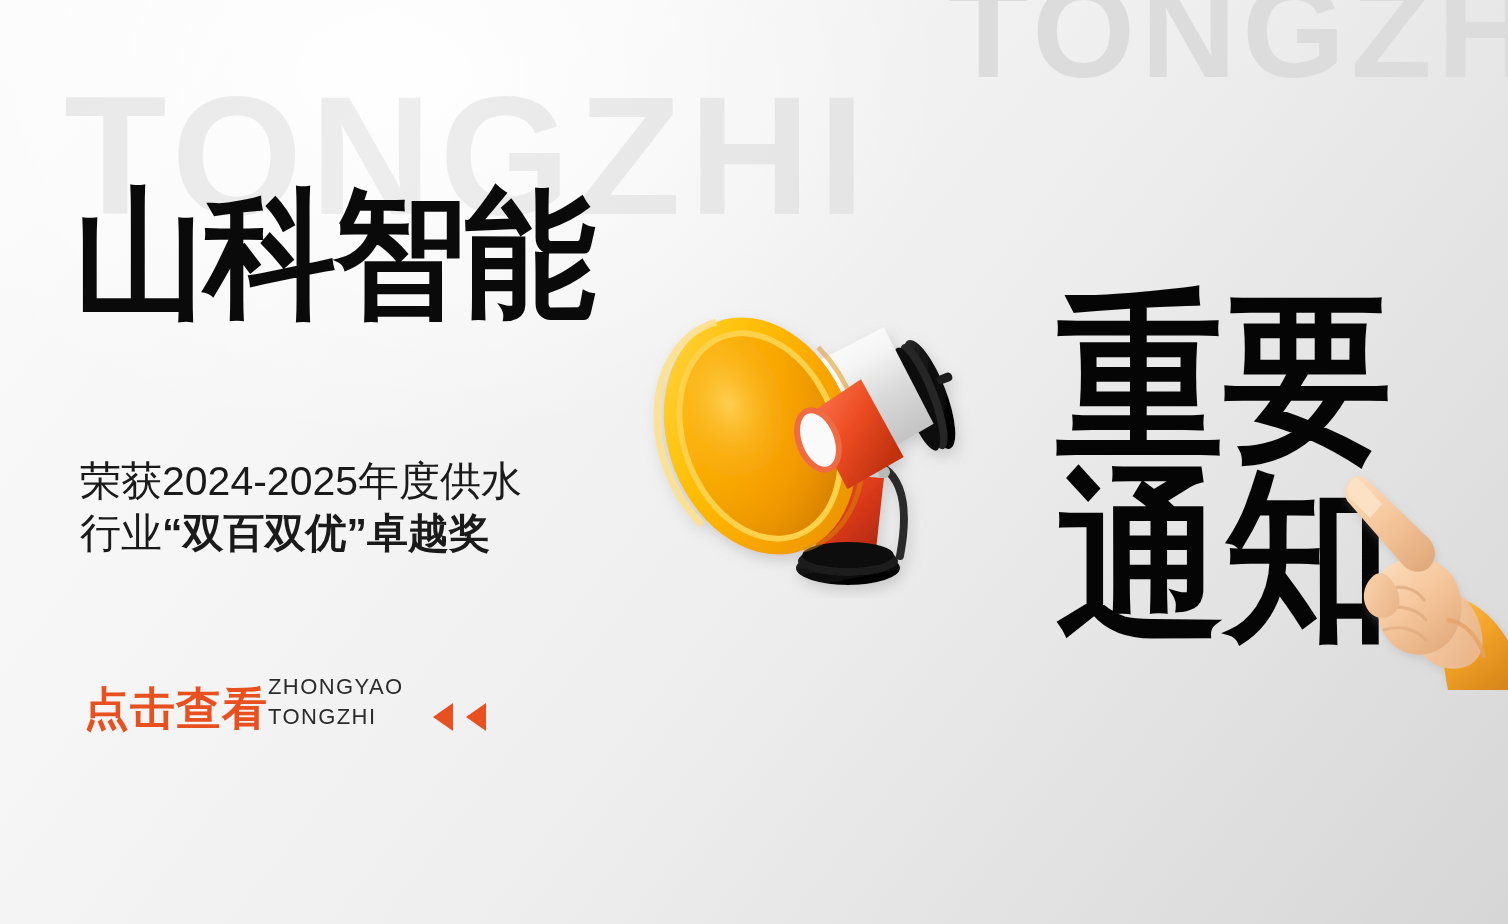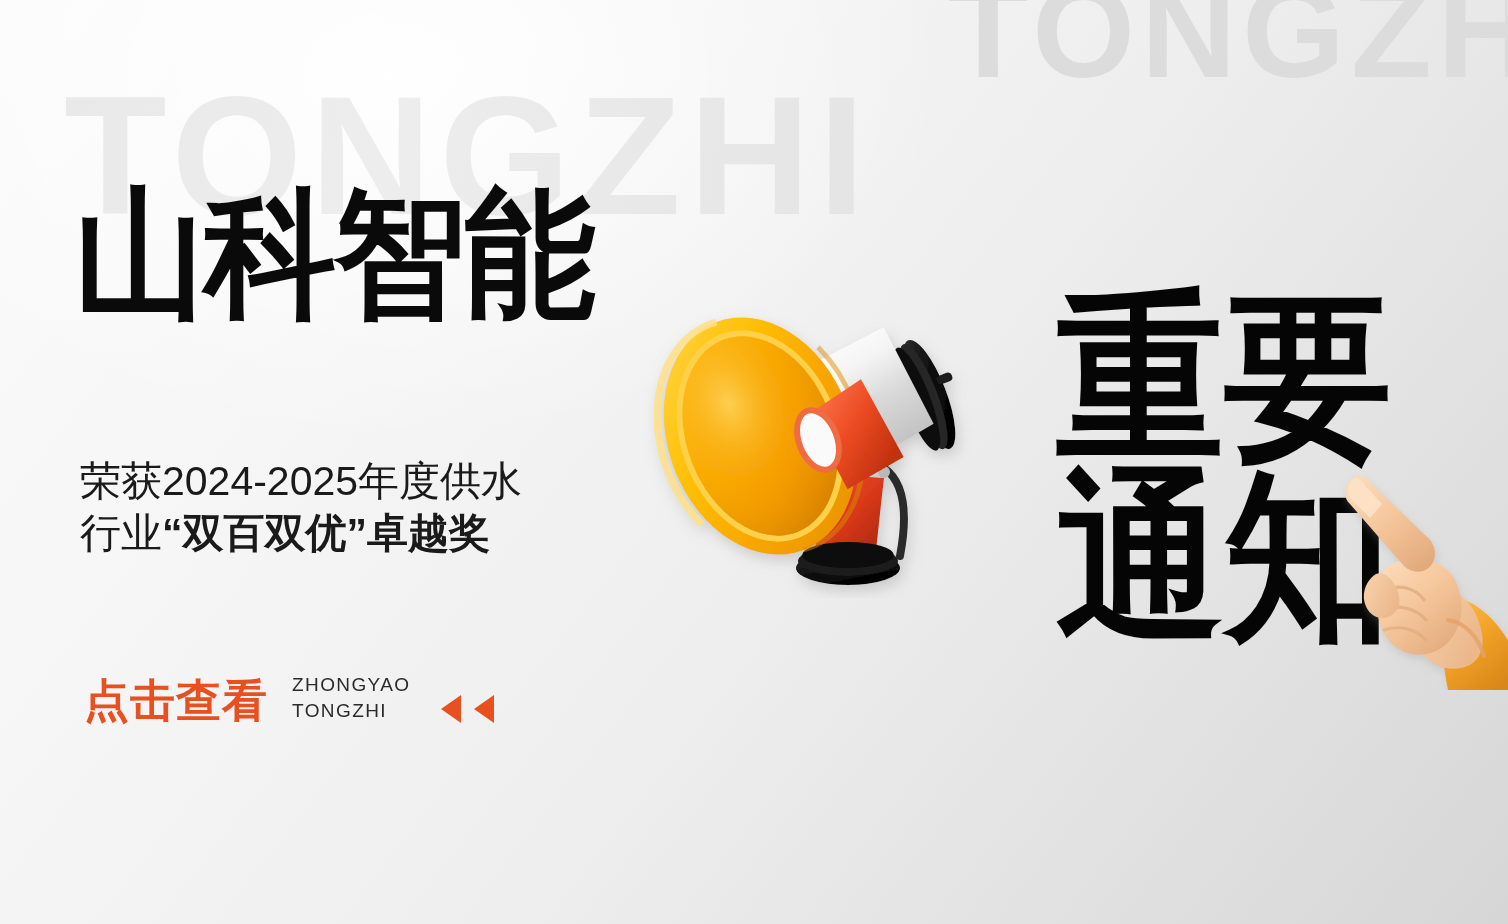--- a/index.html
+++ b/index.html
@@ -89,22 +89,21 @@
   }
   .cta-main {
     font-size: 45px;
     font-weight: 900;
     color: #e8501f;
     letter-spacing: 1px;
     line-height: 1;
     white-space: nowrap;
   }
   .cta-pinyin {
-    margin-left: 24px;
-    font-size: 19px;
+    font-size: 22px;
     line-height: 1.35;
     color: #2b2b2b;
     letter-spacing: 1.4px;
     font-weight: 400;
     white-space: nowrap;
   }
   .cta-pinyin span { display: block; }
   .cta-arrows {
     margin-left: 30px;
     display: flex;

